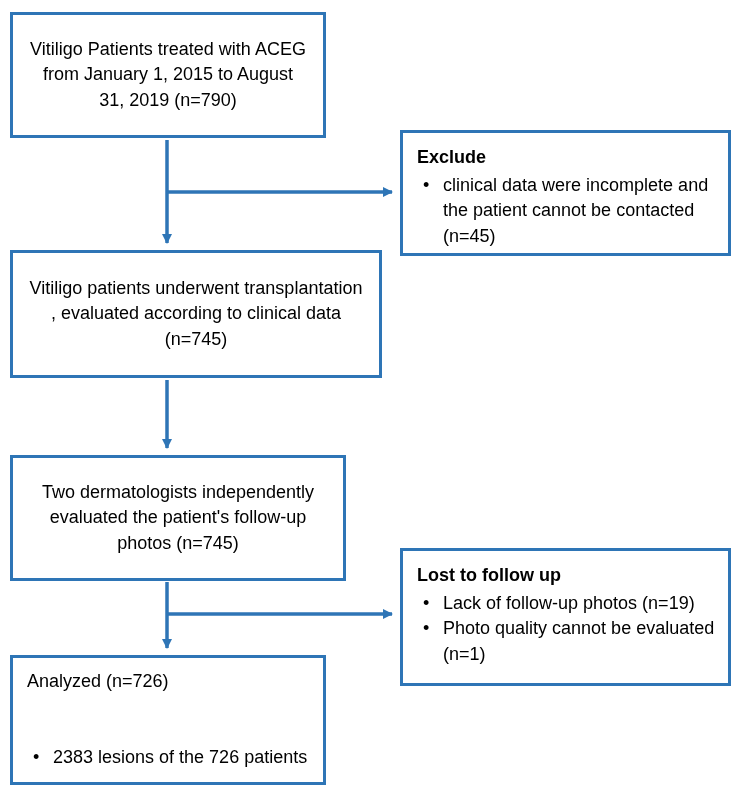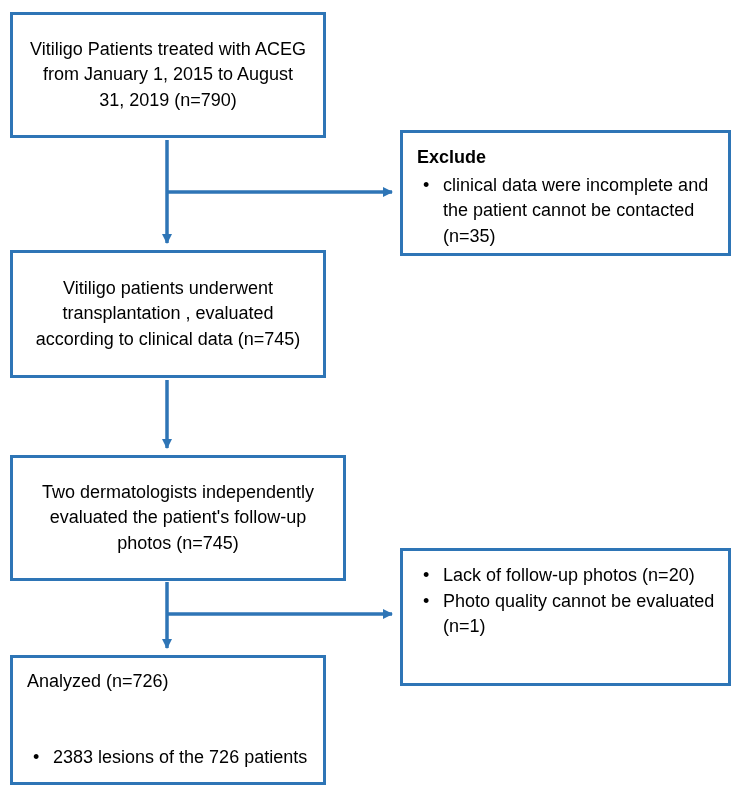--- a/index.html
+++ b/index.html
@@ -85,21 +85,21 @@
   svg.arrows line {
     stroke: var(--accent);
     stroke-width: 3.5;
   }
   svg.arrows .arrowhead-shape {
     fill: var(--accent);
   }
   
   #box1      { left: 10px;  top: 12px;  width: 316px; height: 126px; }
   #boxExcl   { left: 400px; top: 130px; width: 331px; height: 126px; }
-  #box2      { left: 10px;  top: 250px; width: 316px; height: 128px; }
+  #box2      { left: 10px;  top: 250px; width: 372px; height: 128px; }
   #box3      { left: 10px;  top: 455px; width: 336px; height: 126px; }
   #boxLost   { left: 400px; top: 548px; width: 331px; height: 138px; }
   #boxAnal   { left: 10px;  top: 655px; width: 316px; height: 130px; }
 </style>
 </head>
 <body>
 
 <div class="canvas">
 
   <svg class="arrows" viewBox="0 0 750 798" xmlns="http://www.w3.org/2000/svg">
@@ -115,35 +115,36 @@
     <line x1="167" y1="614" x2="392" y2="614" marker-end="url(#arrowhead)"></line>
   </svg>
 
   <div id="box1" class="flow-box center-box">
     <span>Vitiligo Patients treated with ACEG from January 1, 2015 to August 31, 2019 (n=790)</span>
   </div>
 
   <div id="boxExcl" class="flow-box side-box">
     <p class="box-title">Exclude</p>
     <ul class="bullets">
-      <li>clinical data were incomplete and the patient cannot be contacted (n=35)</li>
+      <li>clinical data were incomplete and the patient cannot be contacted (n=45)</li>
     </ul>
   </div>
 
   <div id="box2" class="flow-box center-box">
     <span>Vitiligo patients underwent transplantation , evaluated according to clinical data (n=745)</span>
   </div>
 
   <div id="box3" class="flow-box center-box">
     <span>Two dermatologists independently evaluated the patient's follow-up photos (n=745)</span>
   </div>
 
   <div id="boxLost" class="flow-box side-box">
+    <p class="box-title">Lost to follow up</p>
     <ul class="bullets">
-      <li>Lack of follow-up photos (n=20)</li>
+      <li>Lack of follow-up photos (n=19)</li>
       <li>Photo quality cannot be evaluated (n=1)</li>
     </ul>
   </div>
 
   <div id="boxAnal" class="flow-box left-align-box">
     <p class="plain-title">Analyzed (n=726)</p>
     <ul class="bullets">
       <li>2383 lesions of the 726 patients</li>
     </ul>
   </div>

